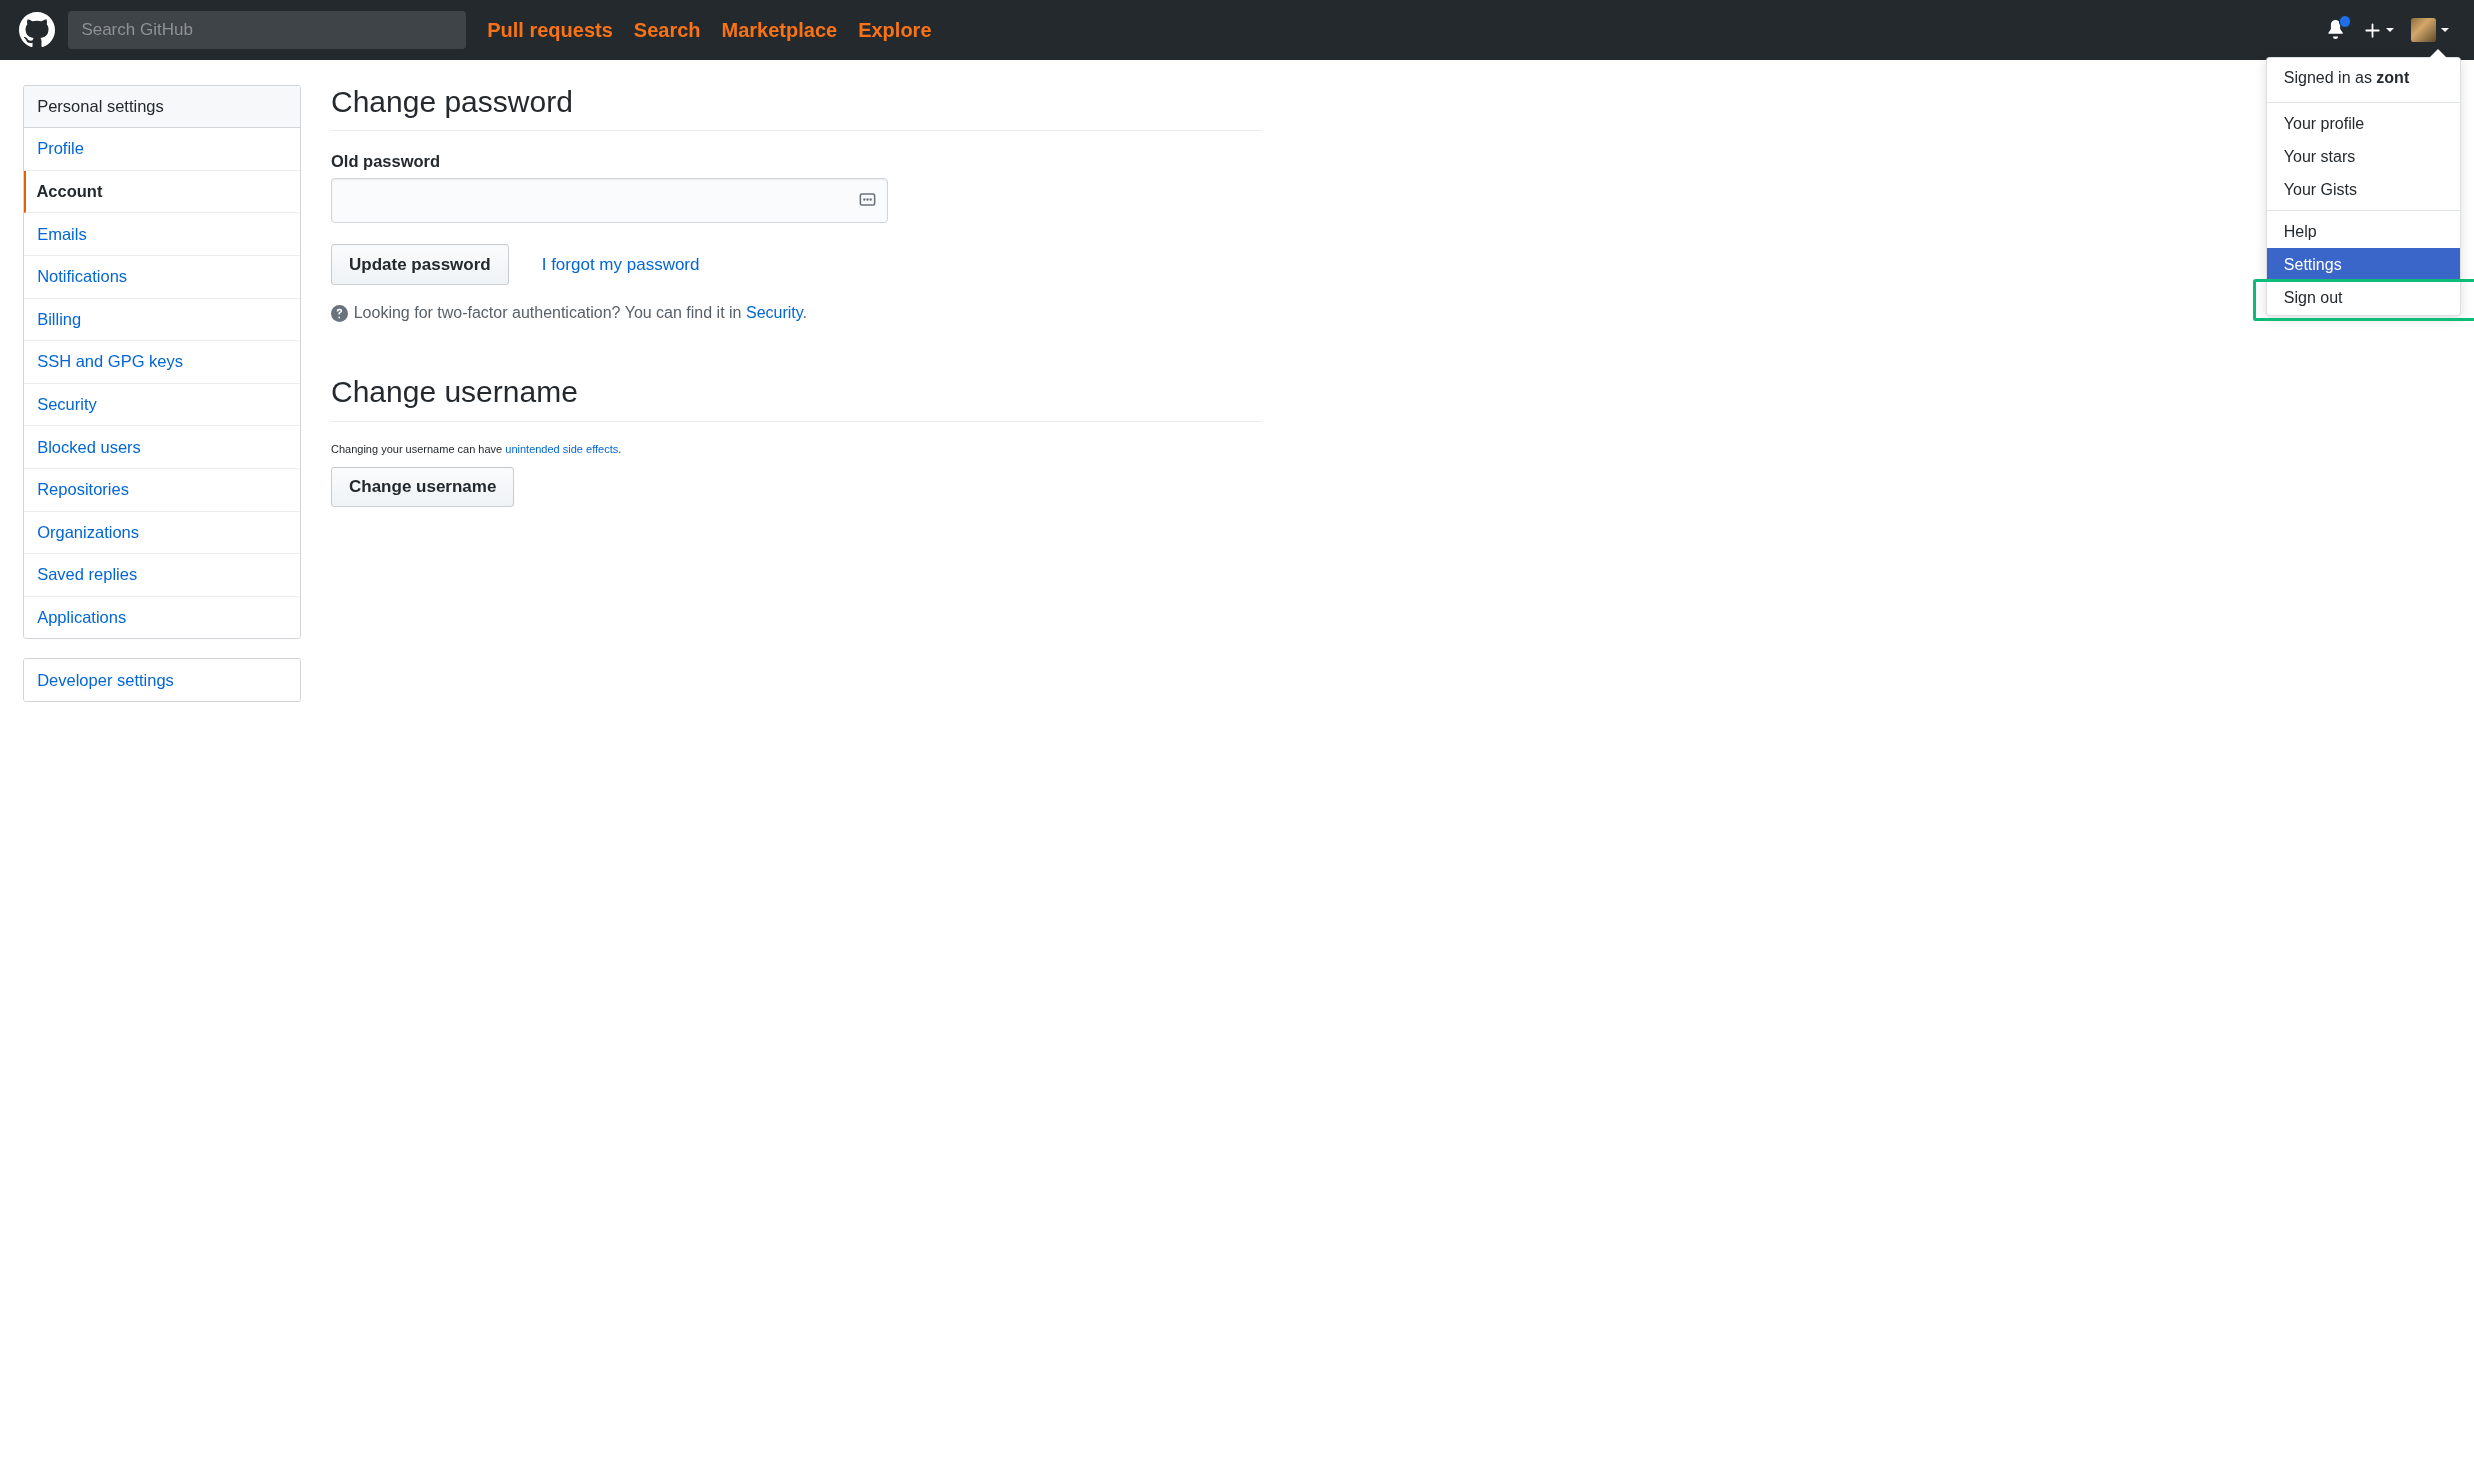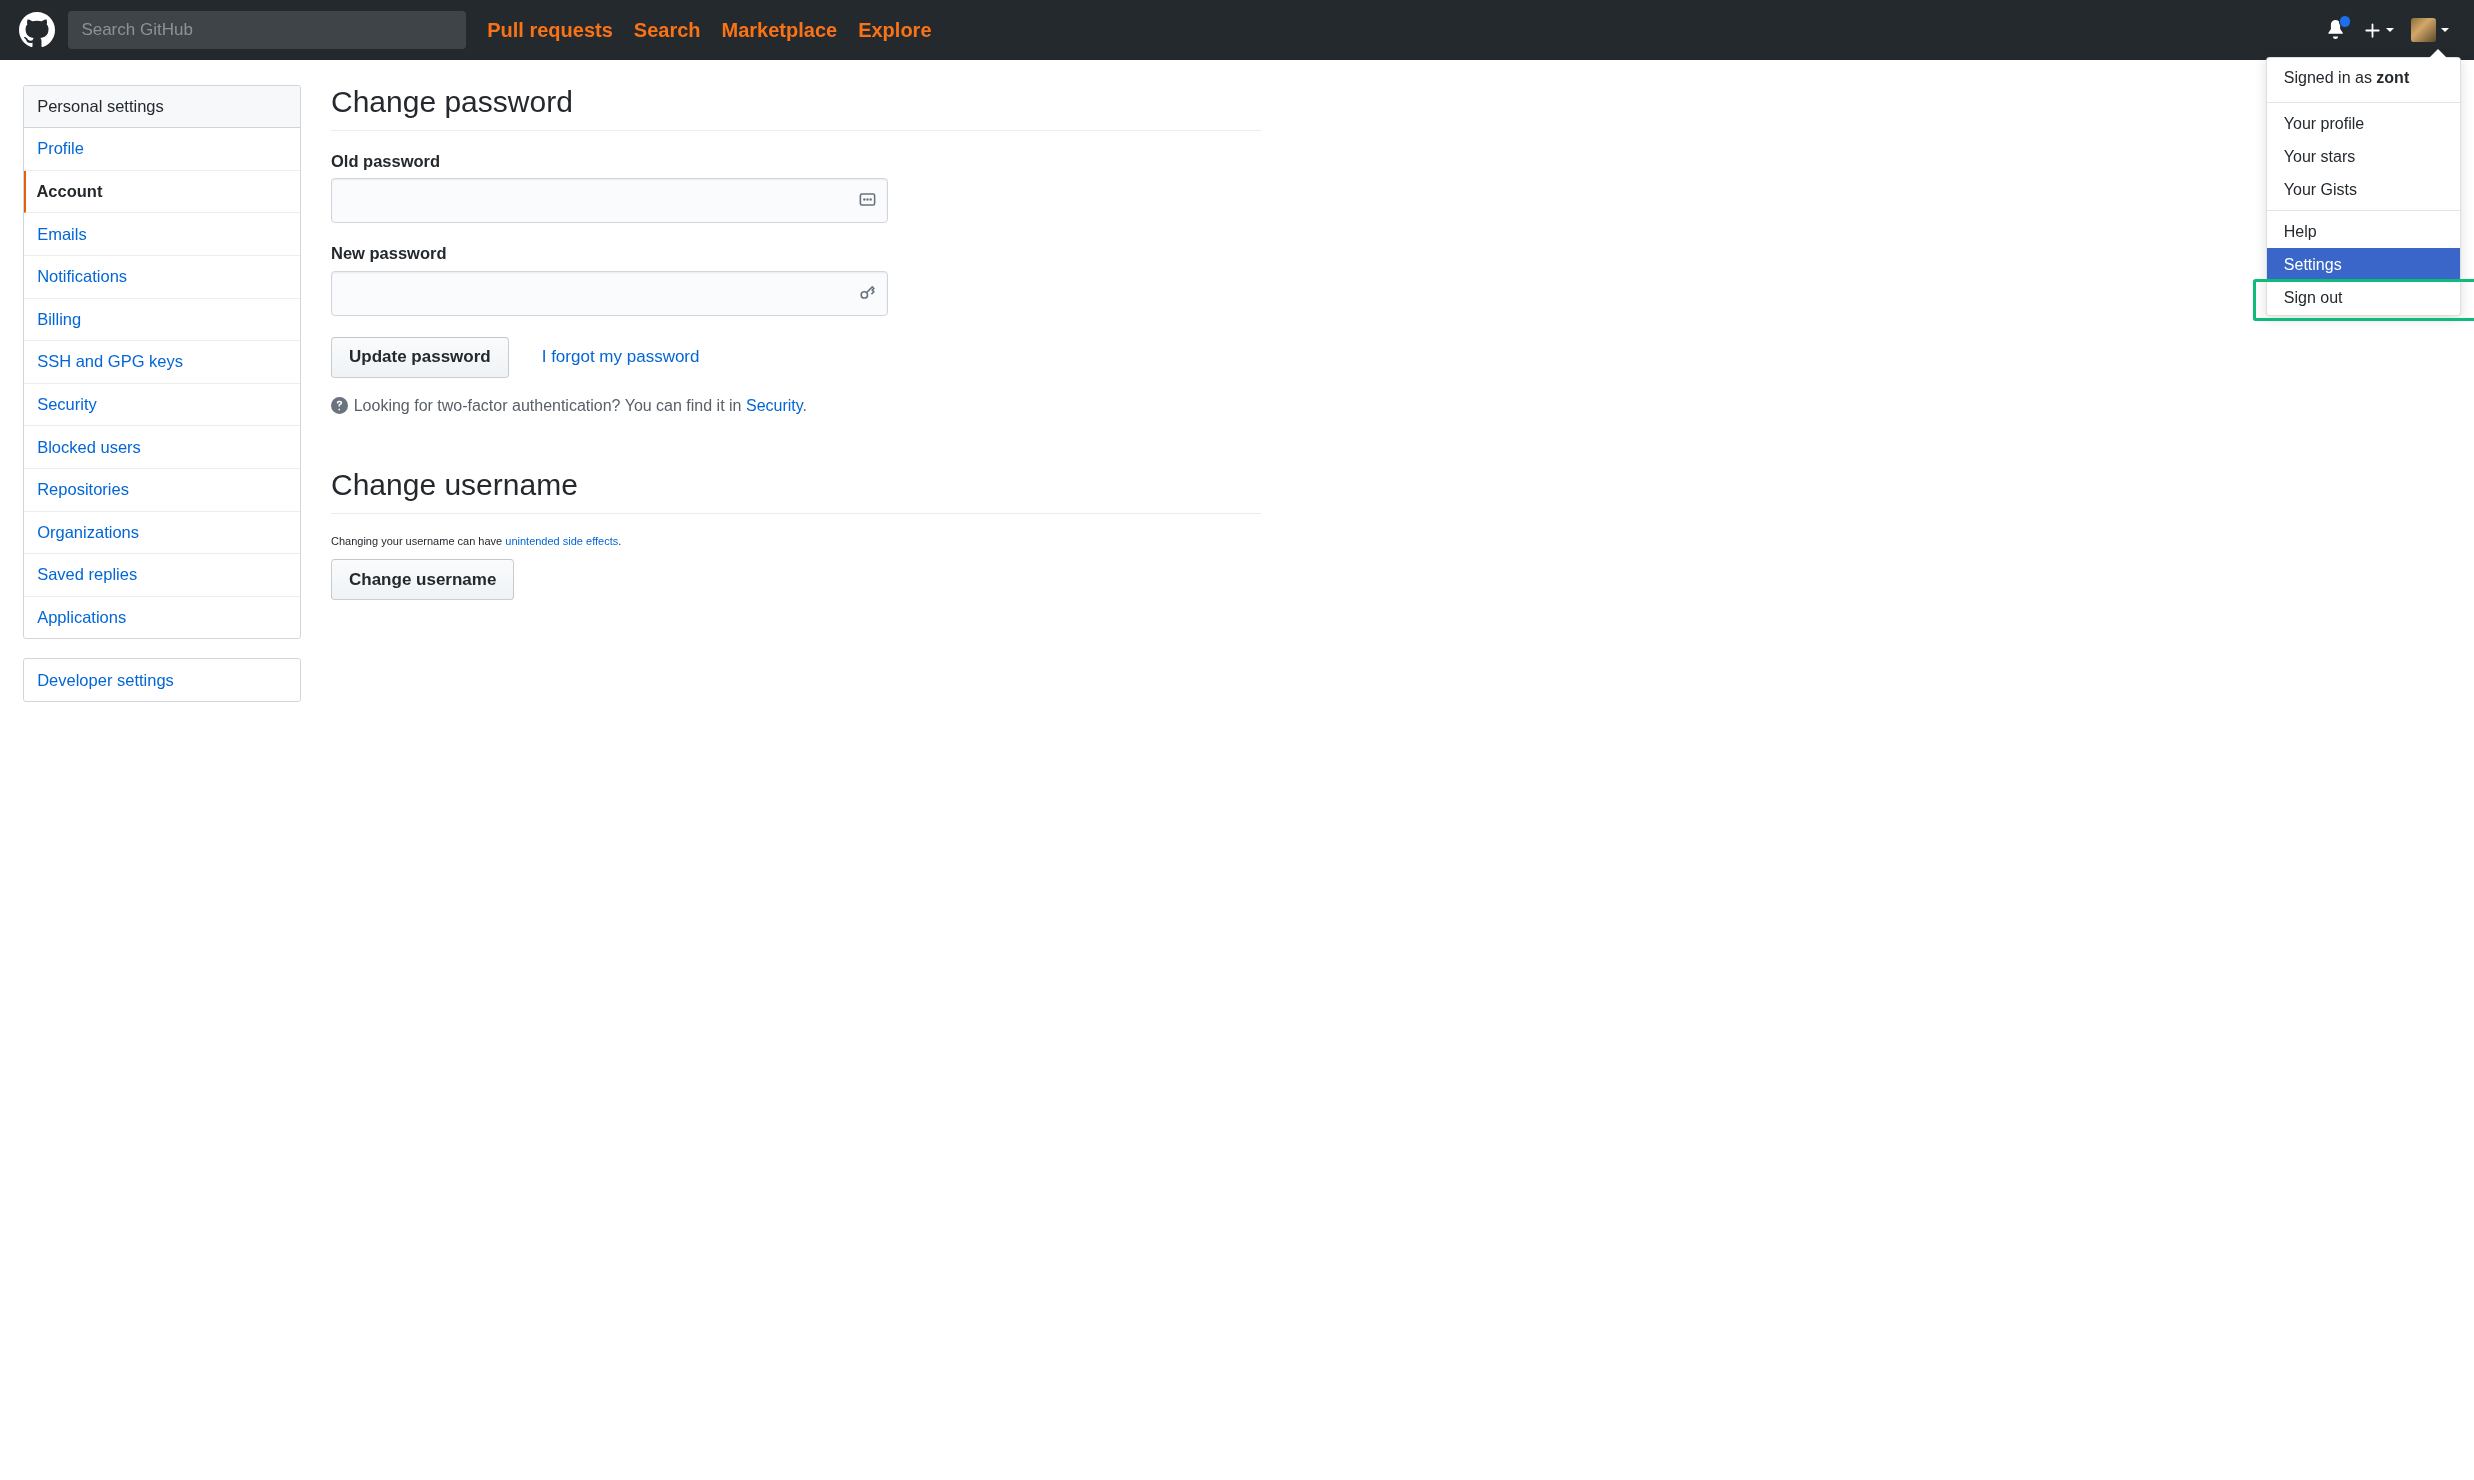--- a/index.html
+++ b/index.html
@@ -368,32 +368,20 @@
           <svg width="19" height="19" viewBox="0 0 24 24" fill="#6a737d">
               <rect x="3" y="5" width="18" height="14" rx="2" fill="none" stroke="#6a737d" stroke-width="2"></rect>
               <circle cx="8" cy="12" r="1.5"></circle>
               <circle cx="12" cy="12" r="1.5"></circle>
               <circle cx="16" cy="12" r="1.5"></circle>
             </svg>
         </span>
       </div>
     </div>
     
-    <div class="form-group">
-      <label class="form-label">New password</label>
-      <div class="input-wrap">
-        <input type="password" class="form-input" style="">
-        <span class="input-icon">
-          <svg width="19" height="19" viewBox="0 0 24 24" fill="none" stroke="#6a737d" stroke-width="2">
-              <circle cx="8" cy="15" r="4"></circle>
-              <path d="M11 12l7-7 2 2-2 2 2 2-3 3"></path>
-            </svg>
-        </span>
-      </div>
-    </div>
     
     
     <div class="btn-row">
       <button class="btn">Update password</button>
       <a class="link">I forgot my password</a>
     </div>
     
     <div class="hint-row">
       <svg width="17" height="17" viewBox="0 0 16 16" fill="#6a737d">
         <path d="M8 0a8 8 0 100 16A8 8 0 008 0zM5.5 5.5c0-1.1.9-2 2-2h1c1.1 0 2 .9 2 2 0 .7-.4 1.3-1 1.7l-.7.4c-.3.2-.5.5-.5.9v.5H7V8.3c0-.8.4-1.5 1.1-1.9l.7-.4c.1-.1.2-.3.2-.5 0-.3-.2-.5-.5-.5h-1c-.3 0-.5.2-.5.5v.5H5.5v-.5zM7 11h1.5v1.5H7V11z"></path>

